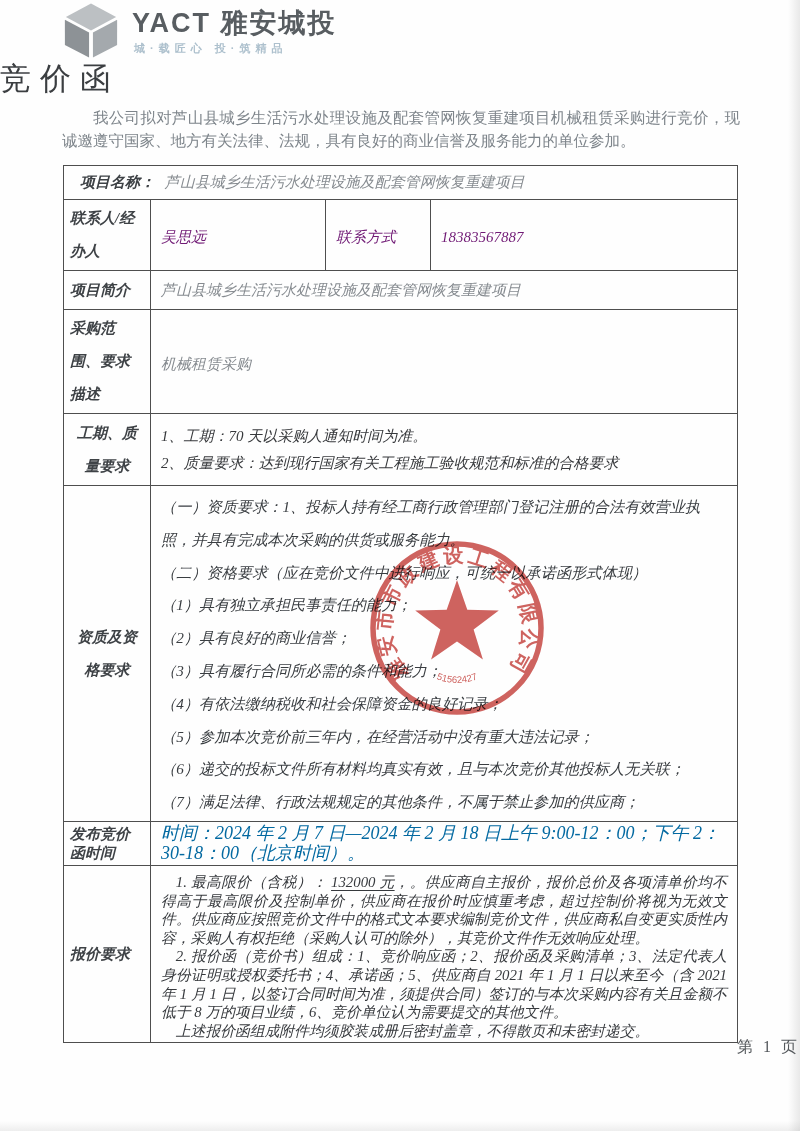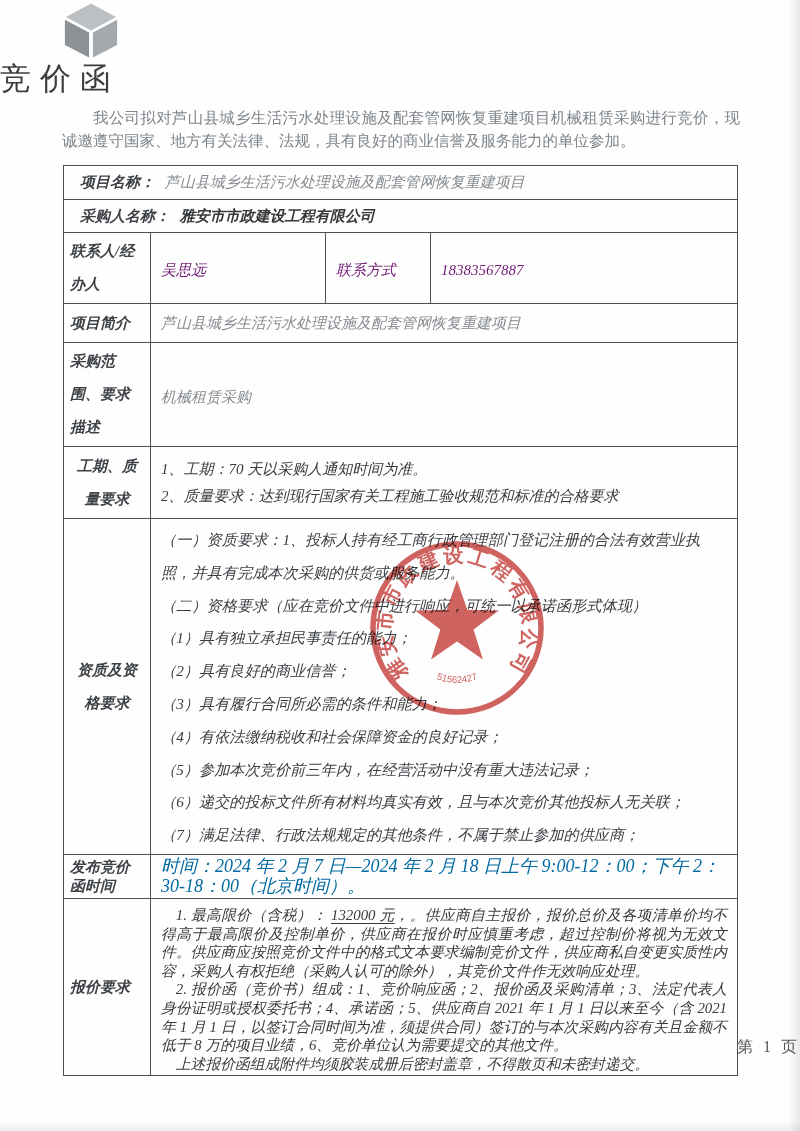--- a/index.html
+++ b/index.html
@@ -68,43 +68,41 @@
 <div class="page">
 
   <div class="brand">
     <span>
       <svg width="58" height="57" viewBox="0 0 60 58">
         <polygon points="30,1 56,15 30,29 4,15" fill="#bcc0c3"></polygon>
         <polygon points="3,18 28,31 28,57 3,44" fill="#8d9296"></polygon>
         <polygon points="32,31 57,18 57,44 32,57" fill="#a4a9ad"></polygon>
       </svg>
     </span>
+    <div class="brand-text">
+      <div class="brand-name">YACT 雅安城投</div>
+      <div class="brand-tagline">城·载匠心  投·筑精品</div>
+    </div>
   </div>
 
   <div class="doc-title">竞价函</div>
   <div class="intro">我公司拟对芦山县城乡生活污水处理设施及配套管网恢复重建项目机械租赁采购进行竞价，现诚邀遵守国家、地方有关法律、法规，具有良好的商业信誉及服务能力的单位参加。</div>
 
   <table class="bid-table">
     <colgroup>
         <col style="width:87px">
         <col style="width:175px">
         <col style="width:105px">
         <col style="width:307px">
       </colgroup>
     <tbody>
         <tr class="r1">
       <td colspan="4">
         <span class="lbl">项目名称：</span>
         <span class="val-light">芦山县城乡生活污水处理设施及配套管网恢复重建项目</span>
-      </td>
-    </tr>
-    <tr class="r2">
-      <td colspan="4">
-        <span class="lbl">采购人名称：</span>
-        <span class="val-bold">雅安市市政建设工程有限公司</span>
       </td>
     </tr>
     <tr class="r3">
       <td class="lbl lbl-tall">联系人/经办人</td>
       <td class="v-top val-dark">吴思远</td>
       <td class="v-top val-dark">联系方式</td>
       <td class="v-top val-dark">18383567887</td>
     </tr>
     <tr class="r4">
       <td class="lbl">项目简介</td>

